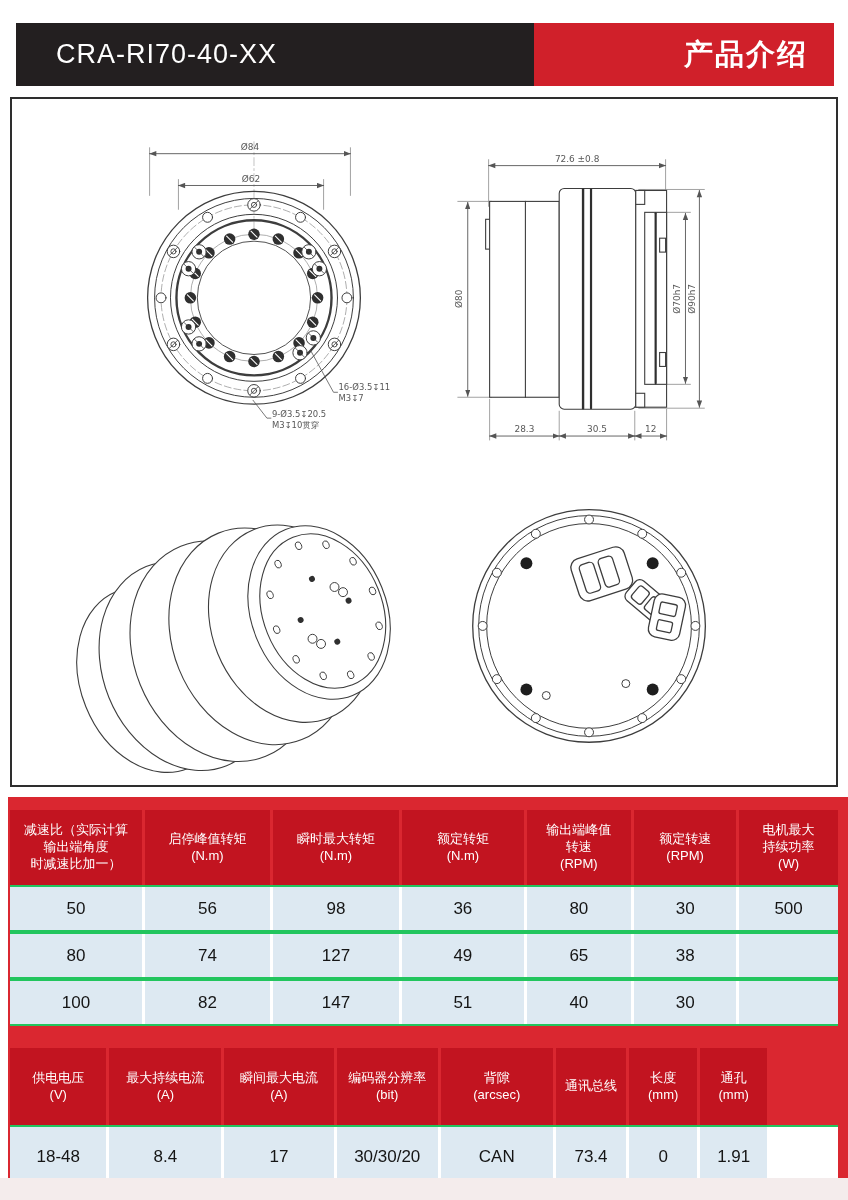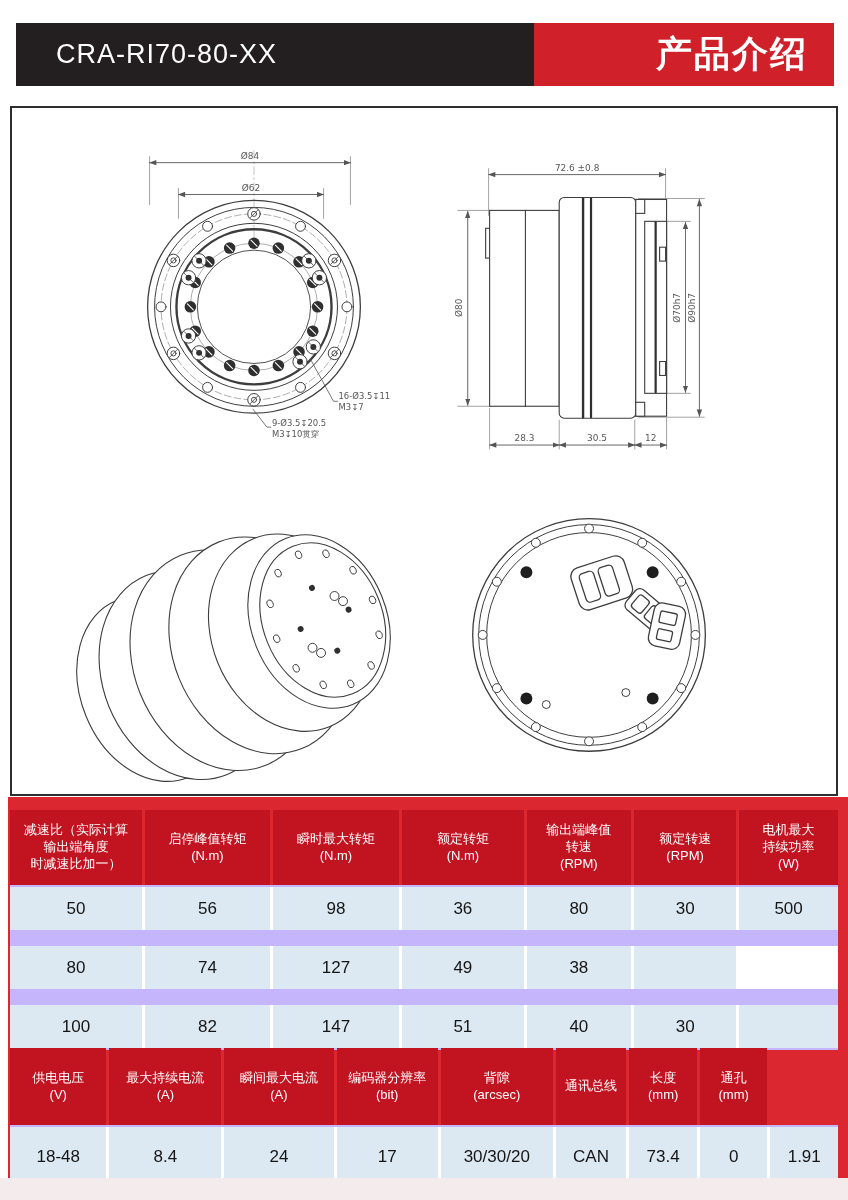--- a/index.html
+++ b/index.html
@@ -10,25 +10,25 @@
   
   .black-bar{
     position:absolute;left:16px;top:23px;width:518px;height:63px;
     background:#231f20;color:#fff;display:flex;align-items:center;
     padding-left:40px;box-sizing:border-box;font-size:27px;letter-spacing:1px;
   }
   .red-badge{
     position:absolute;left:534px;top:23px;width:300px;height:63px;
     background:#d0202a;color:#fff;display:flex;align-items:center;
     justify-content:flex-end;padding-right:26px;box-sizing:border-box;
-    font-size:36px;font-weight:bold;letter-spacing:2px;
+    font-size:29px;font-weight:bold;letter-spacing:2px;
   }
   
   .panel{
-    position:absolute;left:10px;top:106px;width:828px;height:690px;
+    position:absolute;left:10px;top:97px;width:828px;height:690px;
     border:2px solid #2e2e2e;background:#fff;box-sizing:border-box;
   }
   .panel svg{position:absolute;left:0;top:0;}
   .panel svg text{font-family:"DejaVu Sans","Liberation Sans",sans-serif;font-size:9px;fill:#585858;}
   .panel svg text.note{font-size:8.5px;}
   
   .specs{
     position:absolute;left:8px;top:797px;width:832px;height:381px;background:#da2730;padding-left:33px;
   }
   .bottom-strip{
@@ -39,36 +39,36 @@
   .t2{top:251px;}
   .thead{display:grid;column-gap:3px;}
   .t1 .thead{grid-template-columns:16.3fr 15.4fr 15.6fr 15fr 12.9fr 12.6fr 12.2fr;}
   .t2 .thead{grid-template-columns:12fr 13.9fr 13.6fr 12.6fr 13.9fr 8.8fr 8.4fr 8.4fr 8.4fr;}
   .hcell{
     background:#c21420;color:#fff;display:flex;align-items:center;justify-content:center;
     text-align:center;font-size:13px;line-height:1.3;white-space:pre-line;
   }
   .t1 .hcell{height:75px;}
   .t2 .hcell{height:77px;}
-  .tbody{background:#c4b5fd;padding:2px 0;display:flex;flex-direction:column;gap:16px;}
+  .tbody{background:#22c55e;padding:2px 0;display:flex;flex-direction:column;gap:4px;}
   .trow{display:grid;column-gap:3px;background:#fff;}
   .t1 .trow{grid-template-columns:16.3fr 15.4fr 15.6fr 15fr 12.9fr 12.6fr 12.2fr;}
   .t2 .trow{grid-template-columns:12fr 13.9fr 13.6fr 12.6fr 13.9fr 8.8fr 8.4fr 8.4fr 8.4fr;}
   .cell{
     background:#dde9f2;display:flex;align-items:center;justify-content:center;
     font-size:17px;color:#151515;
   }
   .t1 .cell{height:43px;}
   .t2 .cell{height:59px;}
 </style>
 </head>
 <body>
 
 <div class="black-bar">
-  <span>CRA-RI70-80-XX</span>
+  <span>CRA-RI70-40-XX</span>
 </div>
 <div class="red-badge">
   <span>产品介绍</span>
 </div>
 
 <div class="panel">
 <svg width="824" height="686" viewBox="10 97 828 690">
   <defs>
     <marker id="ae" orient="auto" markerWidth="9" markerHeight="8" refX="7.5" refY="3">
       <path d="M0,0 L8,3 L0,6 Z" fill="#555"></path>
@@ -337,20 +337,21 @@
         <div class="cell">36</div>
         <div class="cell">80</div>
         <div class="cell">30</div>
         <div class="cell">500</div>
       </div>
       <div class="trow">
         <div class="cell">80</div>
         <div class="cell">74</div>
         <div class="cell">127</div>
         <div class="cell">49</div>
+        <div class="cell">65</div>
         <div class="cell">38</div>
         <div class="cell"></div>
       </div>
       <div class="trow">
         <div class="cell">100</div>
         <div class="cell">82</div>
         <div class="cell">147</div>
         <div class="cell">51</div>
         <div class="cell">40</div>
         <div class="cell">30</div>
@@ -374,21 +375,20 @@
       <div class="hcell">通讯总线</div>
       <div class="hcell">长度
 (mm)</div>
       <div class="hcell">通孔
 (mm)</div>
     </div>
     <div class="tbody">
       <div class="trow">
         <div class="cell">18-48</div>
         <div class="cell">8.4</div>
-        <div class="cell">24</div>
         <div class="cell">17</div>
         <div class="cell">30/30/20</div>
         <div class="cell">CAN</div>
         <div class="cell">73.4</div>
         <div class="cell">0</div>
         <div class="cell">1.91</div>
       </div>
     </div>
   </div>
 

